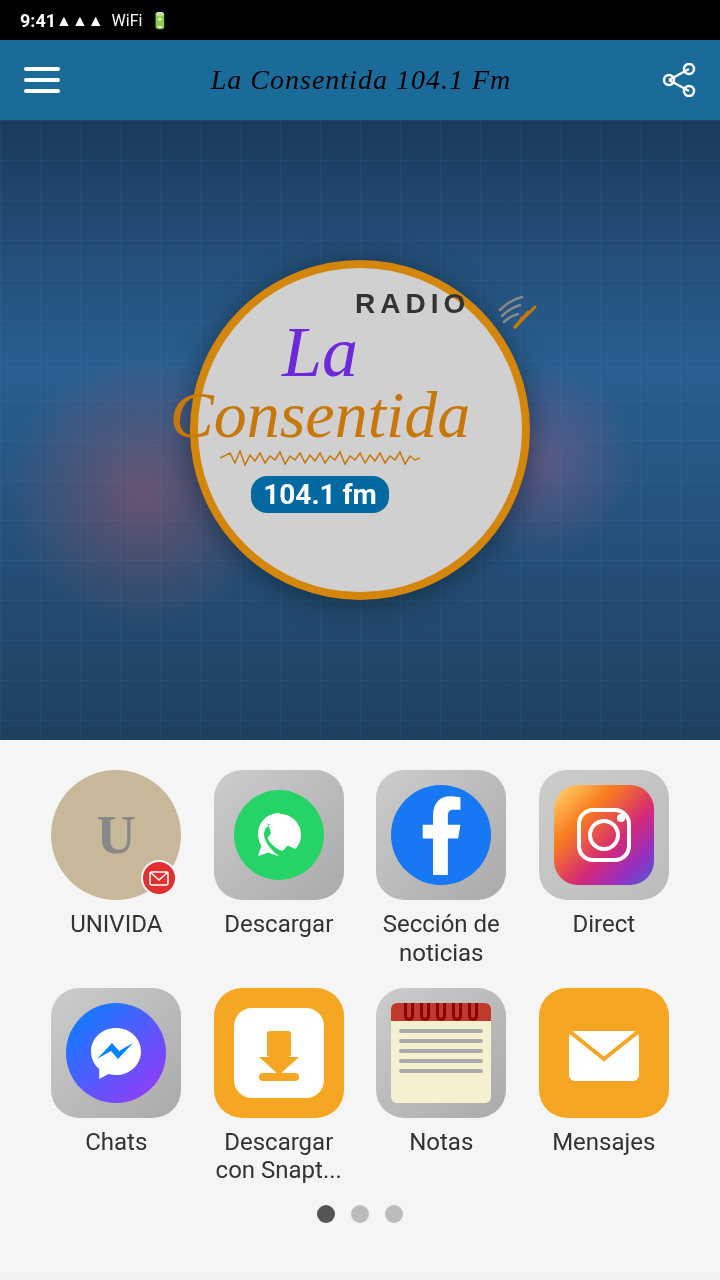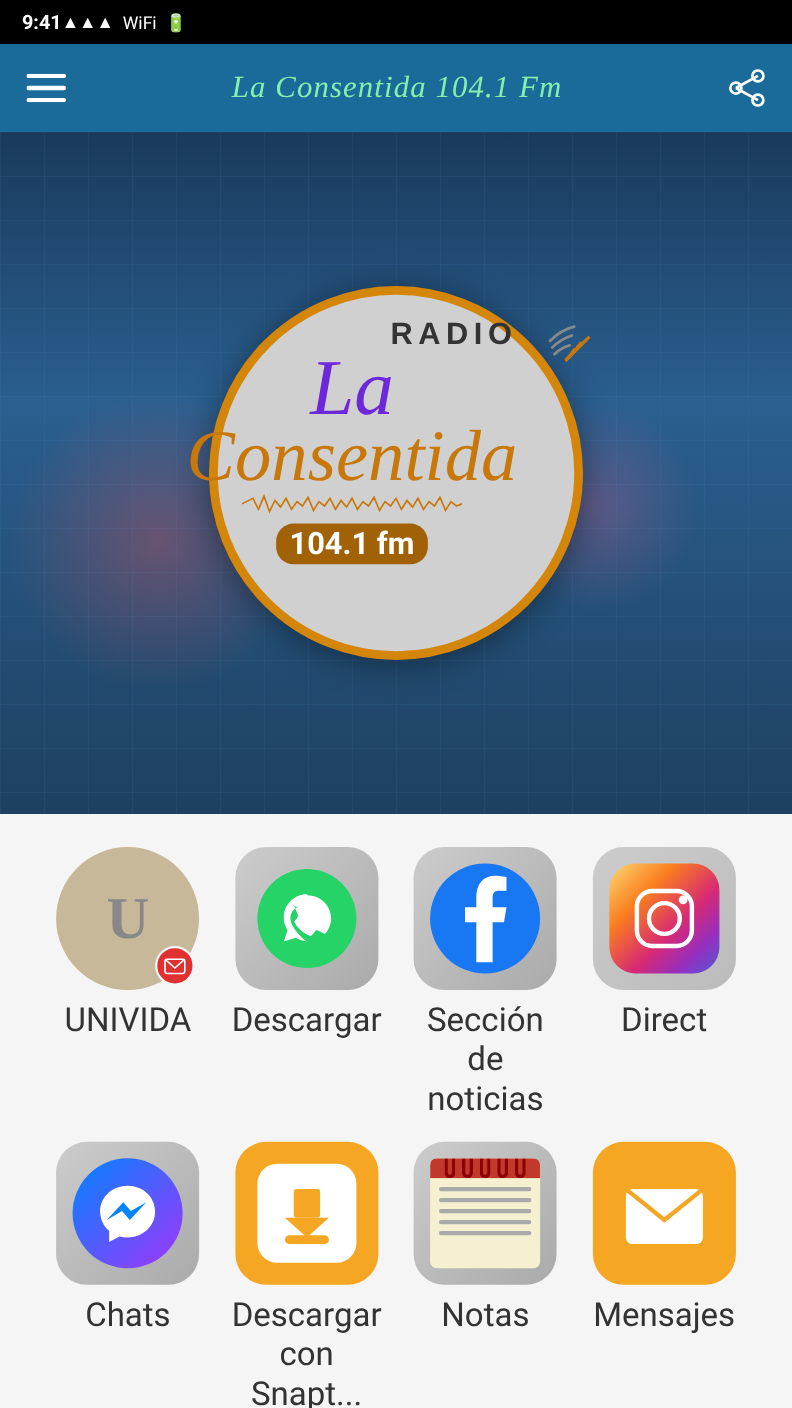--- a/index.html
+++ b/index.html
@@ -41,21 +41,21 @@
     .app-header {
       width: 100%;
       height: 80px;
       background: #1a6b9a;
       display: flex;
       align-items: center;
       justify-content: space-between;
       padding: 0 24px;
     }
     .header-title {
-      color: #86efac;
+      color: #000000;
       font-size: 28px;
       font-style: italic;
       font-family: Georgia, serif;
       letter-spacing: 1px;
     }
     .header-menu-icon {
       color: #fff;
       font-size: 30px;
       cursor: pointer;
     }
@@ -143,21 +143,21 @@
       padding: 0 10px;
     }
     .app-item {
       display: flex;
       flex-direction: column;
       align-items: center;
       gap: 10px;
       cursor: pointer;
     }
     .app-label {
-      font-size: 30px;
+      font-size: 24px;
       color: #333;
       text-align: center;
       line-height: 1.2;
       max-width: 140px;
     }
 
     
     .univida-icon {
       width: 130px;
       height: 130px;
@@ -427,21 +427,21 @@
     <div class="logo-inner">
       <div style="display:flex; align-items:flex-start; justify-content:center; gap:10px;">
         <div>
           <div style="font-size:28px; font-weight:bold; color:#333; letter-spacing:5px; font-family:Arial,sans-serif; text-align:right;">RADIO</div>
           <div style="font-size:72px; font-family:'Brush Script MT',cursive,Georgia,serif; color:#6d28d9; line-height:0.9; font-style:italic;">La</div>
           <div style="font-size:66px; font-family:'Brush Script MT',cursive,Georgia,serif; color:#c8780a; line-height:0.9; font-style:italic;">Consentida</div>
           
           <svg class="logo-wave" viewBox="0 0 200 20" width="200" height="20">
             <polyline points="0,10 10,5 15,15 20,3 25,17 30,7 35,13 40,5 45,15 50,8 55,12 60,4 65,16 70,8 75,12 80,5 85,15 90,7 95,13 100,5 105,15 110,8 115,12 120,4 125,16 130,8 135,12 140,5 145,15 150,7 155,13 160,5 165,15 170,8 175,12 180,4 185,16 190,8 195,12 200,10" fill="none" stroke="#c8780a" stroke-width="1.5"></polyline>
           </svg>
-          <div style="font-size:28px; font-weight:bold; color:#fff; background:#a16207; padding:2px 12px; border-radius:16px; display:inline-block; margin-top:4px;">104.1 fm</div>
+          <div style="font-size:28px; font-weight:bold; color:#fff; background:#0369a1; padding:2px 12px; border-radius:16px; display:inline-block; margin-top:4px;">104.1 fm</div>
         </div>
 
         <div style="margin-top:4px;">
           <svg width="70" height="70" viewBox="0 0 70 70">
 
             <path d="M35,35 Q45,25 55,15" fill="none" stroke="#c8780a" stroke-width="3" stroke-linecap="round"></path>
             <path d="M35,35 Q42,28 48,20" fill="none" stroke="#c8780a" stroke-width="3" stroke-linecap="round"></path>
             <path d="M35,35 Q39,31 42,26" fill="none" stroke="#c8780a" stroke-width="3" stroke-linecap="round"></path>
 
             <path d="M20,18 Q30,8 42,5" fill="none" stroke="#888" stroke-width="2.5" stroke-linecap="round"></path>

